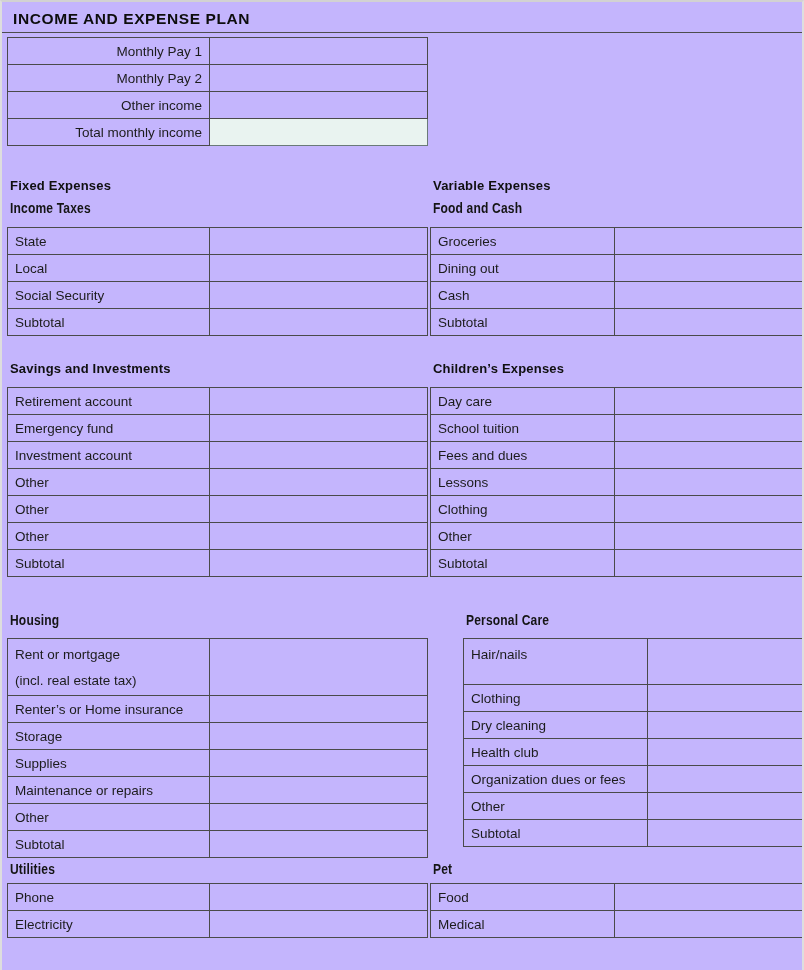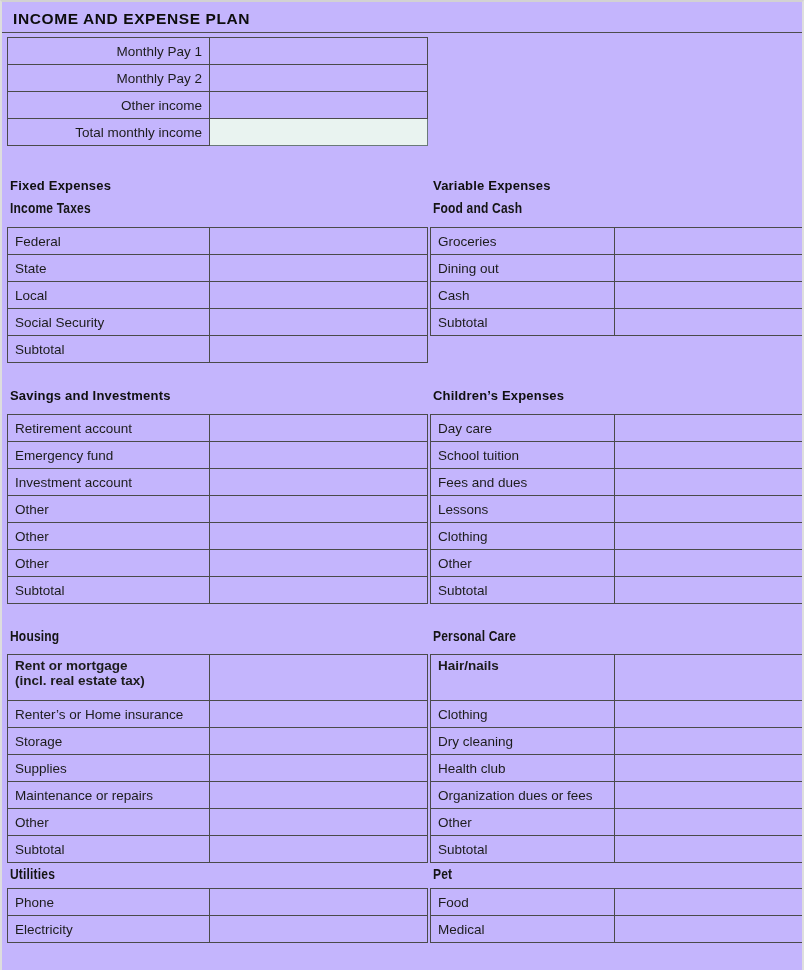--- a/index.html
+++ b/index.html
@@ -48,40 +48,40 @@
   .band { display: flex; align-items: flex-start; }
   .col-left  { width: 420px; margin-left: 5px; }
   .col-right { width: 376px; margin-left: 3px; }
   .left-grid  { width: 420px; }
   .left-grid .lbl  { width: 202px; }
   .left-grid .val  { width: 218px; }
   .right-grid { width: 376px; }
   .right-grid .lbl { width: 184px; }
   .right-grid .val { width: 192px; }
 
-  tr.tall td { height: 46px; vertical-align: top; padding-top: 3px; line-height: 15px; font-weight: bold; }
+  tr.tall td { height: 46px; vertical-align: top; padding-top: 3px; line-height: 26px; }
 
   .sec-heading {
     font-size: 13px; font-weight: 700; color: #101010;
     letter-spacing: 0.2px; line-height: 18px;
     margin: 0 0 5px 3px;
   }
   .band-2 .sec-heading { margin-bottom: 9px; }
   .sub-heading {
     font-size: 14px; font-weight: 700; color: #151515;
     line-height: 16px; margin: 0 0 11px 3px;
     transform: scaleX(0.86); transform-origin: 0 50%;
     letter-spacing: 0.2px; white-space: nowrap;
   }
   .band-3 .sub-heading, .band-4 .sub-heading { margin-bottom: 10px; }
   .band-4 .sub-heading { margin-bottom: 6px; }
 
   .band-1 { margin-top: 31px; }
   .band-2 { margin-top: 24px; }
-  .band-3 { margin-top: 24px; }
+  .band-3 { margin-top: 35px; gap: 33px; }
   .band-4 { margin-top: 3px; }
 </style>
 </head>
 <body>
 
 <div class="page">
 
   <div class="title-bar">
     <div class="title">INCOME AND EXPENSE PLAN</div>
   </div>
@@ -107,24 +107,20 @@
     </tbody>
   </table>
 
   <div class="band band-1">
     <div class="col-left">
       <h2 class="sec-heading">Fixed Expenses</h2>
       <h3 class="sub-heading">Income Taxes</h3>
       <table class="grid left-grid">
         <tbody>
           <tr>
-            <td class="lbl">Federal</td>
-            <td class="val"></td>
-          </tr>
-          <tr>
             <td class="lbl">State</td>
             <td class="val"></td>
           </tr>
           <tr>
             <td class="lbl">Local</td>
             <td class="val"></td>
           </tr>
           <tr>
             <td class="lbl">Social Security</td>
             <td class="val"></td>

